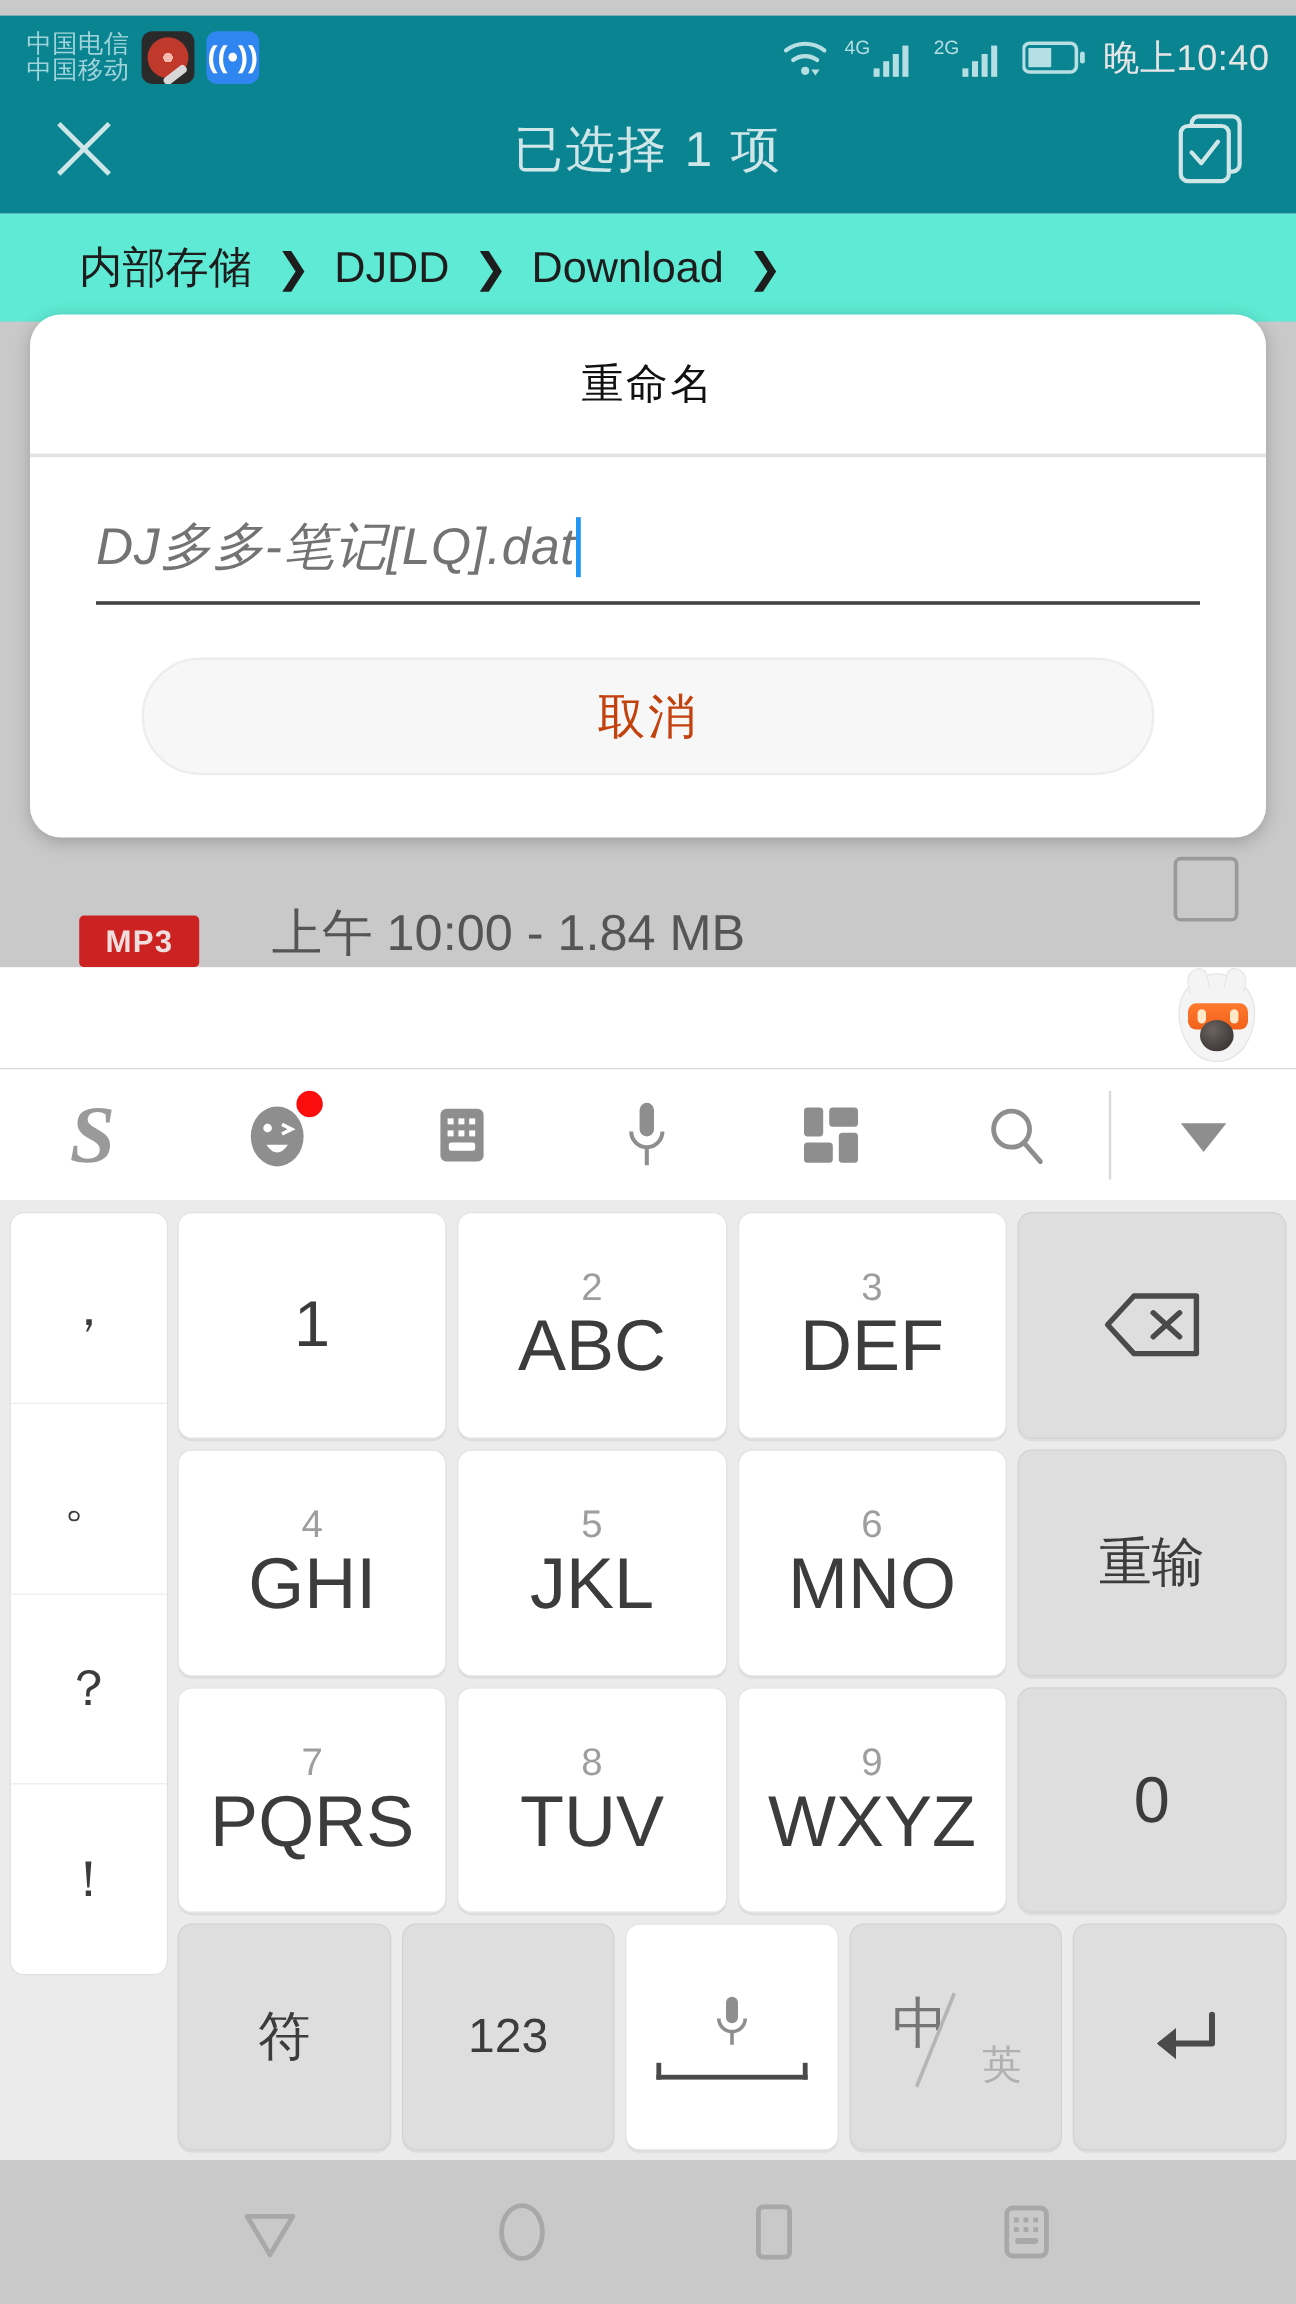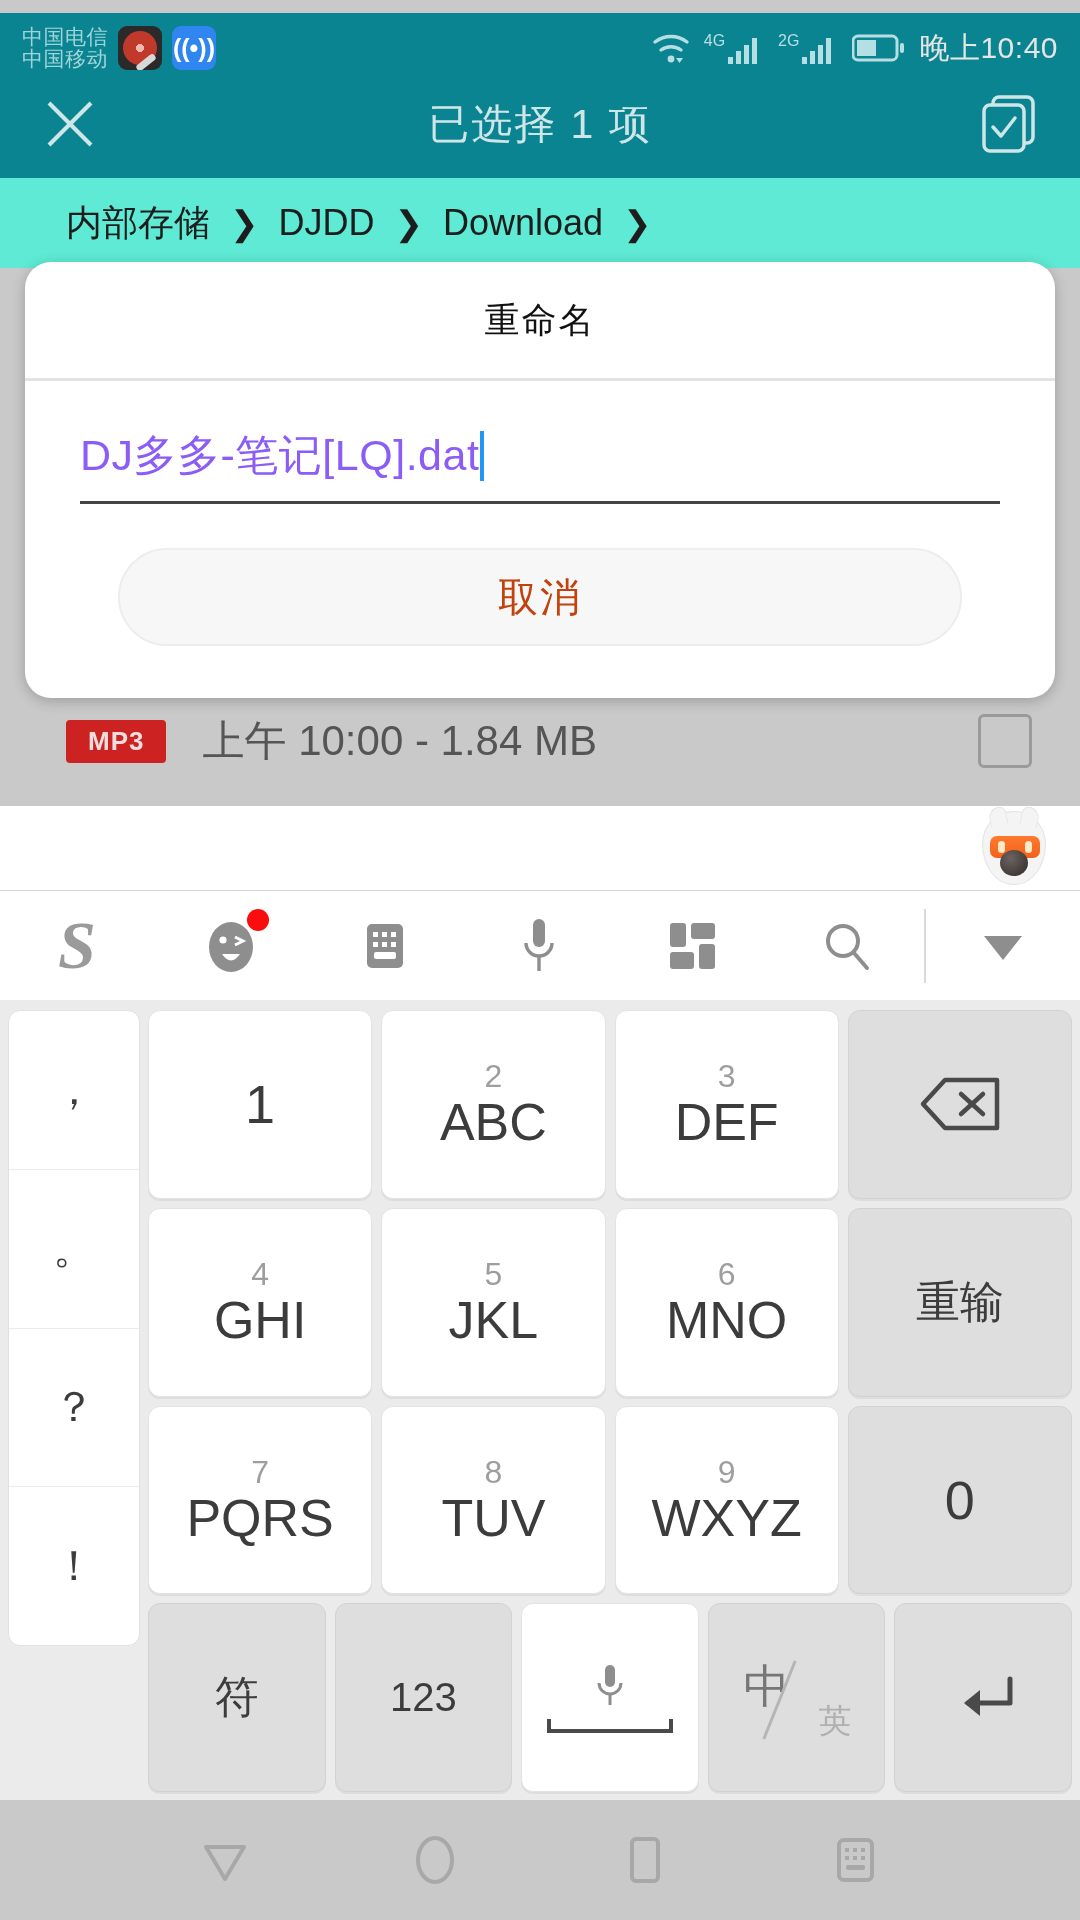--- a/index.html
+++ b/index.html
@@ -59,21 +59,21 @@
   #breadcrumb{
     position:absolute; top:178px; left:0; width:1080px; height:90px;
     background:#5eead4; display:flex; align-items:center; padding-left:66px; gap:4px;
   }
   #breadcrumb .crumb{ color:#1d1d1d; font-size:36px; }
   #breadcrumb .sep{ color:#1d1d1d; font-size:34px; margin:0 16px; font-weight:300; }
 
   
   #file-row{
     position:absolute; top:676px; left:0; width:1080px; height:130px;
-    background:#c9c9c9; display:flex; align-items:center; padding-left:66px;
+    background:#c9c9c9; display:flex; align-items:flex-end; padding-left:66px;gap:24px;
   }
   .mp3-badge{
     background:#cc2222; color:#f0dede; font-size:26px; font-weight:bold;
     padding:6px 22px; border-radius:4px; letter-spacing:1px;
   }
   .file-meta{ margin-left:36px; color:#555; font-size:42px; }
   .row-check{
     position:absolute; right:48px; top:50%; transform:translateY(-50%);
     width:54px; height:54px; border:3px solid #9a9a9a; border-radius:6px;
   }
@@ -86,22 +86,22 @@
     overflow:hidden;
   }
   #dialog-title{
     height:116px; display:flex; align-items:center; justify-content:center;
     font-size:35px; color:#111; letter-spacing:2px;
   }
   .dialog-divider{ height:3px; background:#e3e3e3; width:100%; }
   #dialog-input-wrap{ padding:42px 55px 0 55px; }
   #rename-input-line{ position:relative; }
   #rename-input{
-    font-size:43px; color:#8b5cf6; letter-spacing:.5px; height:66px;
-    display:flex; align-items:center;
+    font-size:43px; color:#737373; letter-spacing:.5px; height:66px;
+    display:flex; align-items:center;font-style:italic;
   }
   .caret{
     display:inline-block; width:4px; height:50px; background:#2196f3; margin-left:1px;
   }
   #rename-underline{ height:3px; background:#444; margin-top:12px; }
   #dialog-actions{ display:flex; gap:32px; padding:44px 38px 0 38px; }
   .dlg-btn{
     flex:1; height:98px; border-radius:49px;
     background:#f7f7f7; border:2px solid #ededed;
     display:flex; align-items:center; justify-content:center;
@@ -174,21 +174,21 @@
   .punct-key:last-child{ border-bottom:none; }
   #key-grid{ flex:1; display:flex; flex-direction:column; gap:9px; }
   .krow{ flex:1; display:flex; gap:9px; }
   .key{
     flex:1; background:#fff; border:1px solid #e3e3e3; border-radius:12px;
     display:flex; flex-direction:column; align-items:center; justify-content:center;
     box-shadow:0 2px 0 rgba(0,0,0,.06);
   }
   .key.gray{ background:#dedede; border-color:#d2d2d2; }
   .key .num{ font-size:32px; color:#9e9e9e; line-height:1; margin-bottom:4px; }
-  .key .alpha{ font-size:52px; color:#3c3c3c; line-height:1; }
+  .key .alpha{ font-size:60px; color:#3c3c3c; line-height:1; }
   .key .solo{ font-size:54px; color:#3c3c3c; }
   .key .cn{ font-size:44px; color:#3c3c3c; }
   .key .mini{ font-size:40px; color:#3c3c3c; }
   .space-key{ background:#fff; }
   .space-inner{ display:flex; flex-direction:column; align-items:center; gap:6px; }
   .space-bar{ width:126px; height:14px; border:4px solid #4a4a4a; border-top:none; }
   .zhong-ying{
     position:relative; width:110px; height:84px; color:#9b9b9b;
   }
   .zhong-ying .zh{ position:absolute; left:2px; top:0; font-size:46px; color:#767676; }

